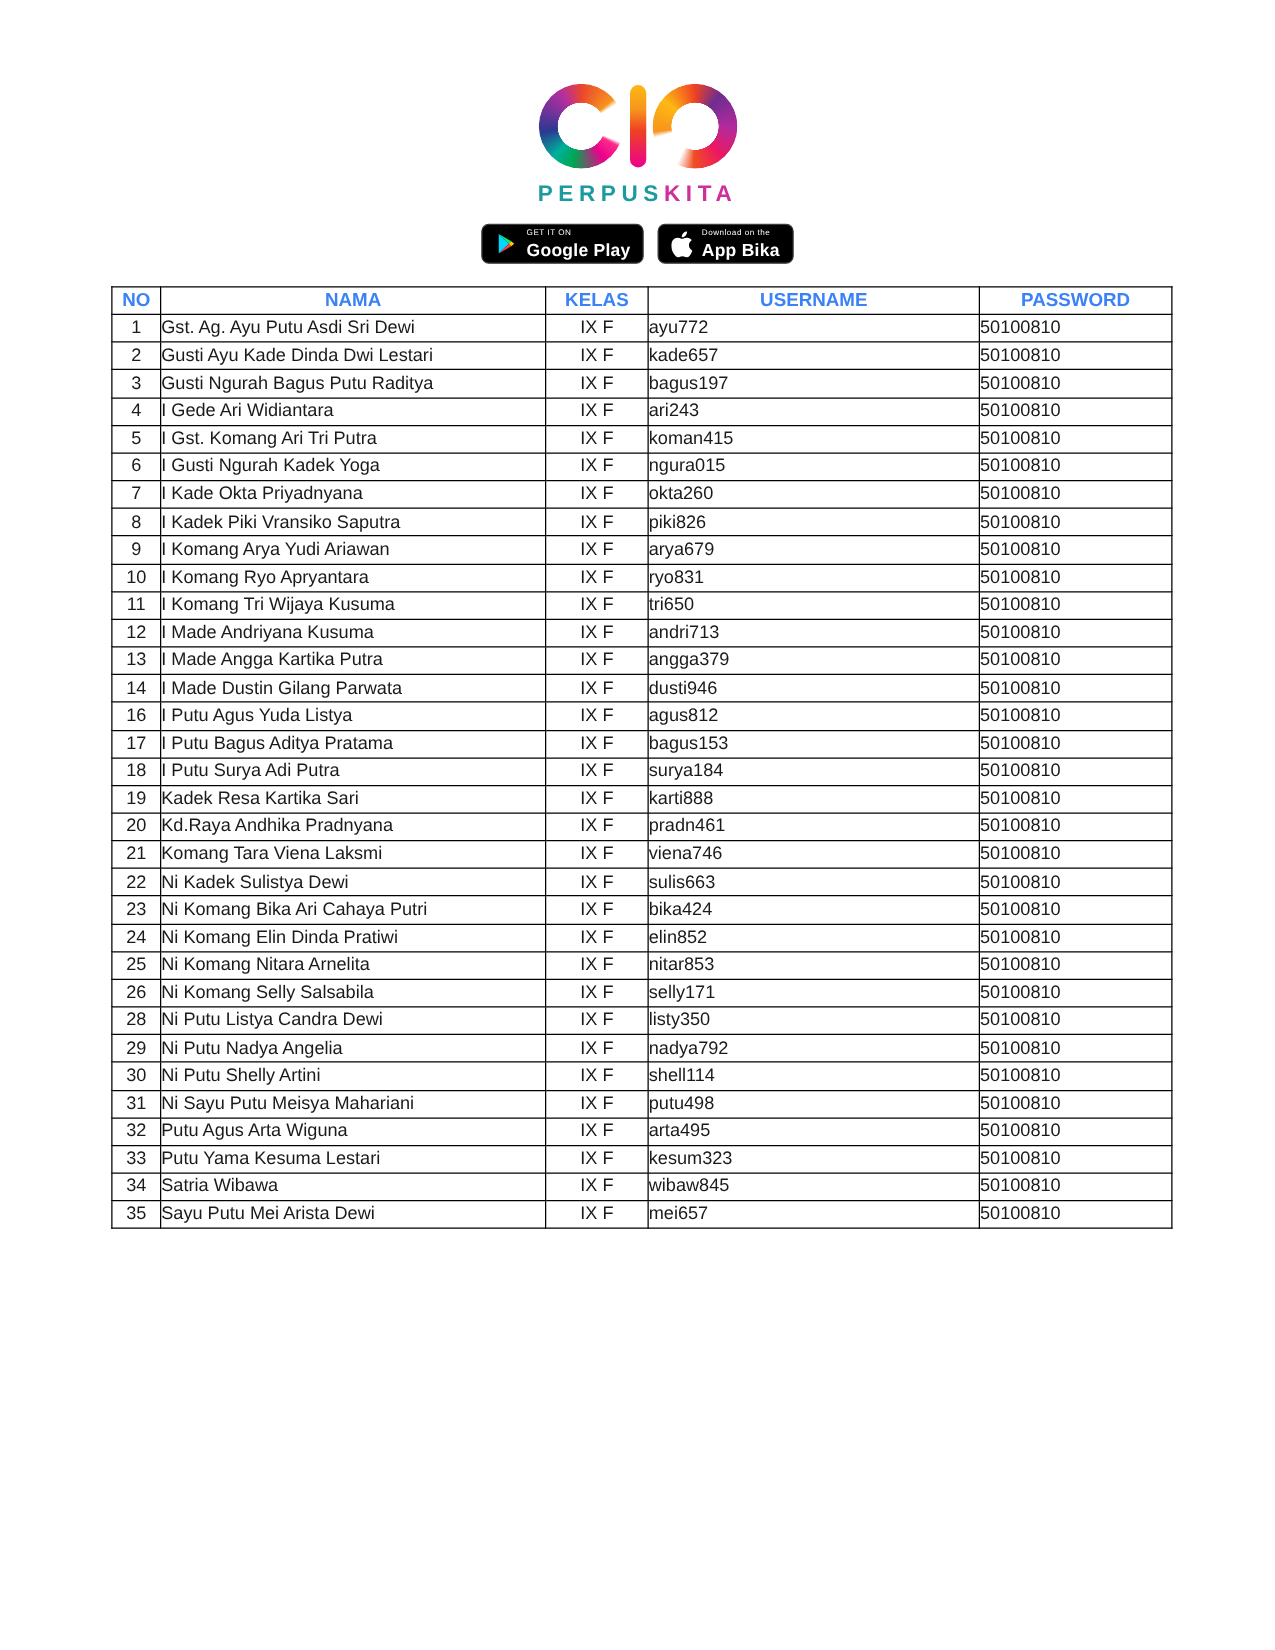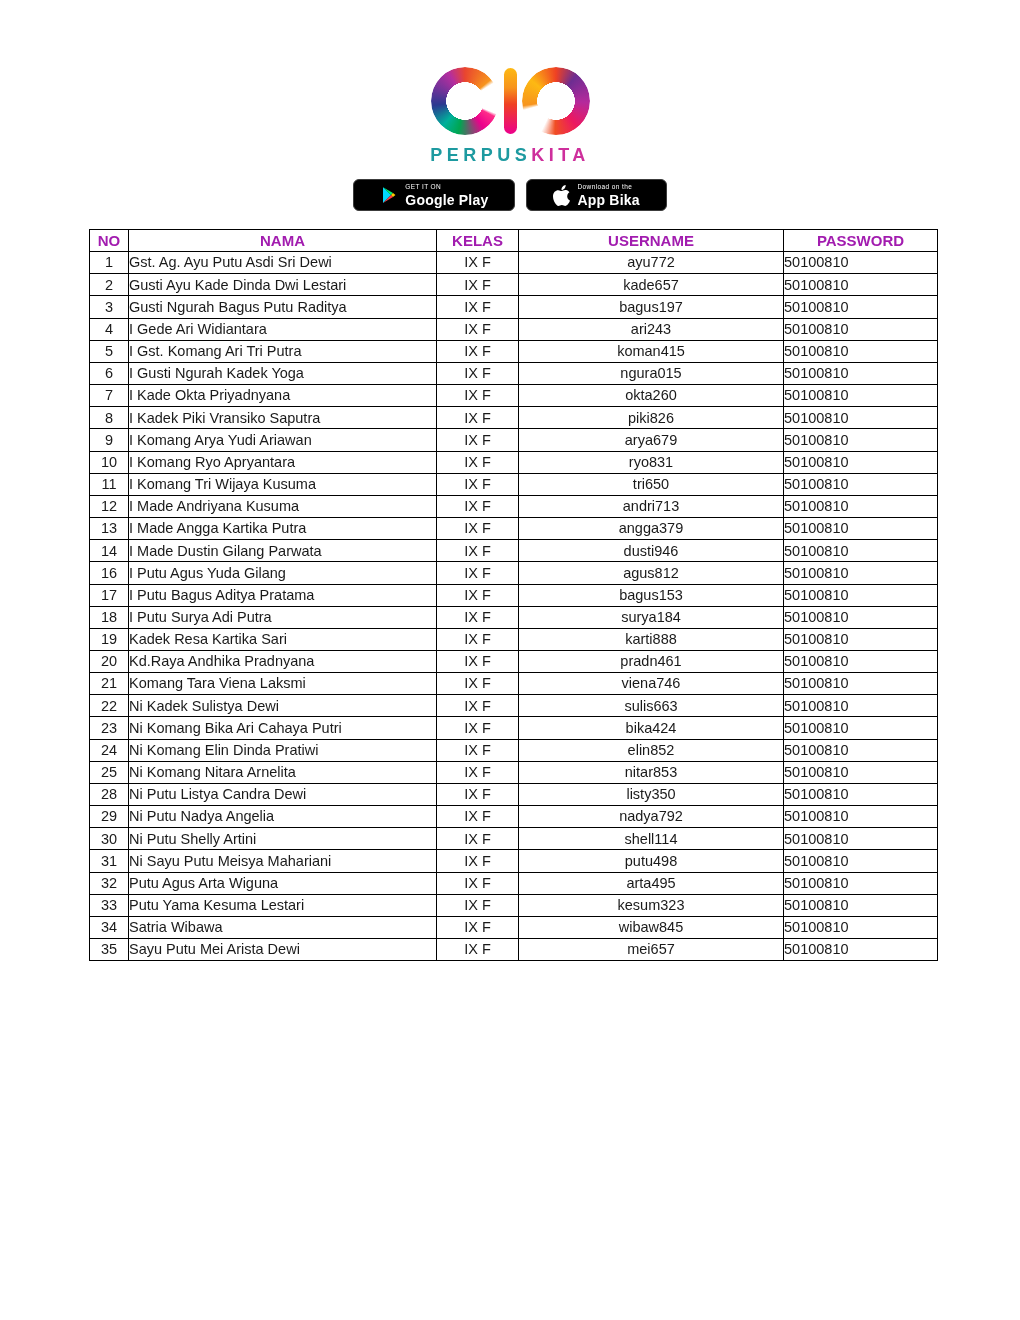--- a/index.html
+++ b/index.html
@@ -49,21 +49,21 @@
   .brand-text {
     margin-top: 8px;
     font-size: 18px; font-weight: bold; letter-spacing: 4.5px;
     line-height: 1;
   }
   .badges { margin-top: 15px; display: flex; gap: 11px; align-items: center; }
   .badge {
     background: #000; color: #fff;
     border: 1px solid #3c3c3c; border-radius: 6px;
     height: 32px; display: flex; align-items: center;
-    padding: 0 26px; gap: 7px; cursor: pointer;
+    padding: 0 10px; gap: 7px; cursor: pointer;
   }
   .badge .lines { display: flex; flex-direction: column; line-height: 1; }
   .badge .tagline { font-size: 6.5px; letter-spacing: 0.4px; text-transform: none; }
   .badge .store  { font-size: 14px; font-weight: 600; margin-top: 2.5px; letter-spacing: 0.2px; white-space: nowrap; }
   .badge svg { display: block; }
 
   
   .table-wrap { position: absolute; left: 89px; top: 229px; }
   table.account-table {
     border-collapse: collapse; table-layout: fixed;
@@ -72,26 +72,26 @@
   .account-table th, .account-table td {
     border: 1px solid #000000;
     height: 22.17px;
     padding: 0;
     font-size: 14.5px;
     color: #1a1a1a;
     white-space: nowrap; overflow: hidden;
     line-height: 1;
   }
   .account-table th {
-    font-weight: bold; text-align: center; font-size: 15px; color: #a21caf;
+    font-weight: bold; text-align: center; font-size: 15px; color: #3b82f6;
   }
   .col-no       { text-align: center; font-size: 15.5px; color: #222; }
   .col-nama     { text-align: left; padding-left: 10px; }
   .col-kelas    { text-align: center; }
-  .col-username { text-align: center; }
+  .col-username { text-align: left; }
   .col-password { text-align: left; padding-left: 8px; font-size: 15px; }
 </style>
 </head>
 <body>
 
 <div class="header-block">
 
   <div class="logo-mark">
     <div class="ring ring-left"></div>
     <div class="logo-bar"></div>
@@ -242,21 +242,21 @@
         </tr>
         <tr>
           <td class="col-no">14</td>
           <td class="col-nama">I Made Dustin Gilang Parwata</td>
           <td class="col-kelas">IX F</td>
           <td class="col-username">dusti946</td>
           <td class="col-password">50100810</td>
         </tr>
         <tr>
           <td class="col-no">16</td>
-          <td class="col-nama">I Putu Agus Yuda Gilang</td>
+          <td class="col-nama">I Putu Agus Yuda Listya</td>
           <td class="col-kelas">IX F</td>
           <td class="col-username">agus812</td>
           <td class="col-password">50100810</td>
         </tr>
         <tr>
           <td class="col-no">17</td>
           <td class="col-nama">I Putu Bagus Aditya Pratama</td>
           <td class="col-kelas">IX F</td>
           <td class="col-username">bagus153</td>
           <td class="col-password">50100810</td>
@@ -308,20 +308,27 @@
           <td class="col-nama">Ni Komang Elin Dinda Pratiwi</td>
           <td class="col-kelas">IX F</td>
           <td class="col-username">elin852</td>
           <td class="col-password">50100810</td>
         </tr>
         <tr>
           <td class="col-no">25</td>
           <td class="col-nama">Ni Komang Nitara Arnelita</td>
           <td class="col-kelas">IX F</td>
           <td class="col-username">nitar853</td>
+          <td class="col-password">50100810</td>
+        </tr>
+        <tr>
+          <td class="col-no">26</td>
+          <td class="col-nama">Ni Komang Selly Salsabila</td>
+          <td class="col-kelas">IX F</td>
+          <td class="col-username">selly171</td>
           <td class="col-password">50100810</td>
         </tr>
         <tr>
           <td class="col-no">28</td>
           <td class="col-nama">Ni Putu Listya Candra Dewi</td>
           <td class="col-kelas">IX F</td>
           <td class="col-username">listy350</td>
           <td class="col-password">50100810</td>
         </tr>
         <tr>

